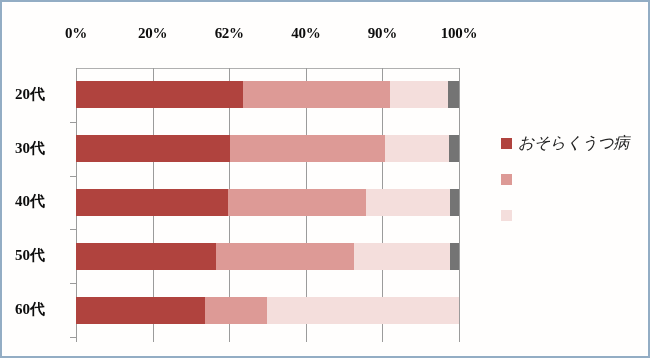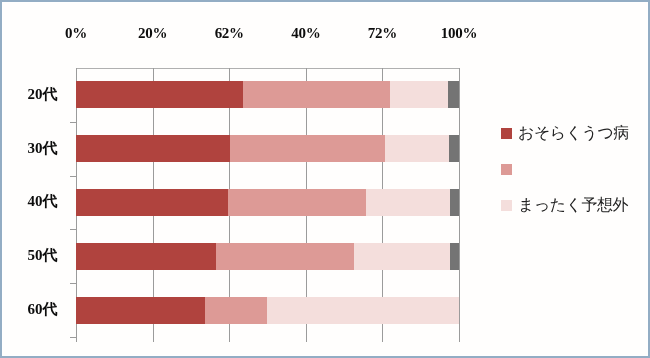--- a/index.html
+++ b/index.html
@@ -90,21 +90,21 @@
     font-family: "Liberation Serif", serif;
     color: #0d0d0d;
     letter-spacing: -0.3px;
   }
 
   
   .y-cat-label {
     position: absolute;
     left: 12px;
     width: 55px;
-    text-align: center;
+    text-align: left;
     font-size: 15px;
     font-weight: bold;
     font-family: "Liberation Serif", serif;
     color: #0d0d0d;
     white-space: nowrap;
   }
 
   
   .bar-row {
     position: absolute;
@@ -114,22 +114,23 @@
   .bar-seg {
     position: absolute;
     top: 0;
     height: 27px;
   }
 
   
   #legend {
     position: absolute;
     left: 498px;
-    top: 112px;
+    top: 122px;
     width: 140px;
+    font-style: italic;
   }
   .legend-item {
     display: flex;
     align-items: center;
     height: 36px;
   }
   .legend-swatch {
     width: 11px;
     height: 11px;
     flex: 0 0 11px;
@@ -149,21 +150,21 @@
 <div id="chart-frame">
   <div id="chart-frame-inner">
 
     <div id="plot-top-line"></div>
 
     <div id="x-tick-labels">
         <div class="x-tick-label" style="left: 73px;">0%</div>
         <div class="x-tick-label" style="left: 149.6px;">20%</div>
         <div class="x-tick-label" style="left: 226.2px;">62%</div>
         <div class="x-tick-label" style="left: 302.8px;">40%</div>
-        <div class="x-tick-label" style="left: 379.4px;">72%</div>
+        <div class="x-tick-label" style="left: 379.4px;">90%</div>
         <div class="x-tick-label" style="left: 456px;">100%</div>
       </div>
 
     <div id="y-ticks">
         <div class="y-tick" style="top: 118.8px;"></div>
         <div class="y-tick" style="top: 172.6px;"></div>
         <div class="y-tick" style="top: 226.4px;"></div>
         <div class="y-tick" style="top: 280.2px;"></div>
         <div class="y-tick" style="top: 334px;"></div>
       </div>
@@ -230,18 +231,17 @@
     <div id="legend">
         <div class="legend-item">
           <span class="legend-swatch" style="background: rgb(176, 67, 62);"></span>
           <span class="legend-label">おそらくうつ病</span>
         </div>
         <div class="legend-item">
           <span class="legend-swatch" style="background: rgb(221, 154, 150);"></span>
         </div>
         <div class="legend-item">
           <span class="legend-swatch" style="background: rgb(244, 222, 220);"></span>
-          <span class="legend-label">まったく予想外</span>
         </div>
       </div>
 
   </div>
 </div>
 
 </body></html>

